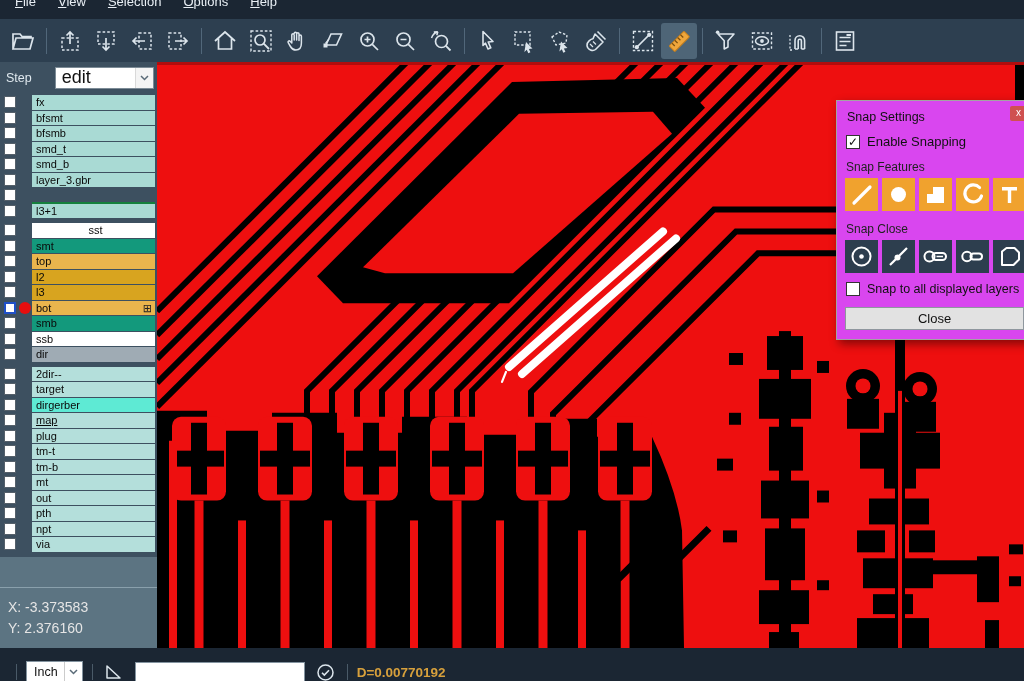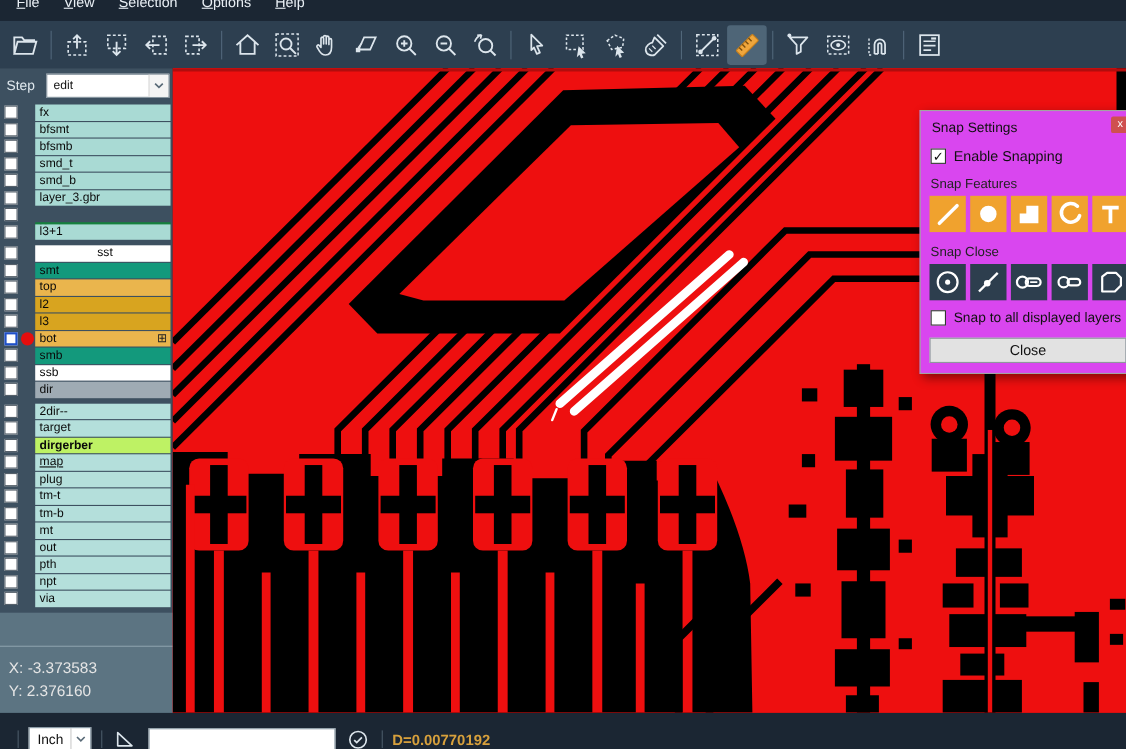--- a/index.html
+++ b/index.html
@@ -12,23 +12,23 @@
 .menu-item u{text-decoration:underline}
 
 .toolbar{height:43px;background:#2d3f50;display:flex;align-items:center;padding-left:5px}
 .tbtn{width:36px;height:36px;display:flex;align-items:center;justify-content:center;flex:0 0 auto}
 .tbtn.active{background:#4e6577;border-radius:3px}
 .tsep{width:1px;height:26px;background:#51677a;margin:0 5px;flex:0 0 auto}
 .tbtn svg{display:block}
 
 .main{display:flex;height:586px}
 .sidebar{width:157px;height:586px;background:#3d5060;display:flex;flex-direction:column;flex:0 0 auto}
-.step-row{height:31px;display:flex;align-items:center;padding:0 3px 0 6px;gap:10px;flex:0 0 auto}
+.step-row{height:31px;display:flex;align-items:center;padding:0 3px 0 6px;gap:23px;flex:0 0 auto}
 .step-label{color:#dfe8ee;font-size:12.5px}
-.step-select{flex:1;height:22px;background:#fff;border:1px solid #7c8b96;display:flex;align-items:center;font-size:11px;color:#111}
+.step-select{flex:1;height:22px;background:#fff;border:1px solid #7c8b96;display:flex;align-items:center;font-size:18px;color:#111}
 .step-value{padding-left:6px;flex:1}
 .step-chev{width:18px;height:100%;display:flex;align-items:center;justify-content:center;border-left:1px solid #d9d9d9;background:#f4f4f4}
 .layer-list{flex:0 0 auto;padding-top:2px}
 .layer-group{margin-bottom:5px}
 .layer-row{height:14.5px;display:flex;align-items:center;margin-bottom:1px;position:relative;padding-left:4px}
 .cb{width:12px;height:12px;background:#fff;border:1px solid #55606a;flex:0 0 auto}
 .layer-row.active .cb{border:2px solid #1f50c8}
 .dot{position:absolute;left:19px;top:1px;width:12px;height:12px;border-radius:50%;background:#e60e0e}
 .lname{margin-left:16px;flex:1;height:14.5px;line-height:14px;font-size:11px;color:#0a0a0a;padding-left:4px;margin-right:2px;position:relative;white-space:nowrap;overflow:hidden}
 .gicon{position:absolute;right:3px;top:0;font-size:11px;line-height:14px;color:#222}
@@ -311,21 +311,21 @@
             <div class="layer-row">
               <span class="cb"></span>
               <span class="lname" style="background: rgb(180, 223, 219);">2dir--</span>
             </div>
             <div class="layer-row">
               <span class="cb"></span>
               <span class="lname" style="background: rgb(180, 223, 219);">target</span>
             </div>
             <div class="layer-row">
               <span class="cb"></span>
-              <span class="lname" style="background: #bef264; font-weight: bold;">dirgerber</span>
+              <span class="lname" style="background: #5eead4;">dirgerber</span>
             </div>
             <div class="layer-row">
               <span class="cb"></span>
               <span class="lname" style="background: rgb(180, 223, 219); text-decoration: underline;">map</span>
             </div>
             <div class="layer-row">
               <span class="cb"></span>
               <span class="lname" style="background: rgb(180, 223, 219);">plug</span>
             </div>
             <div class="layer-row">

